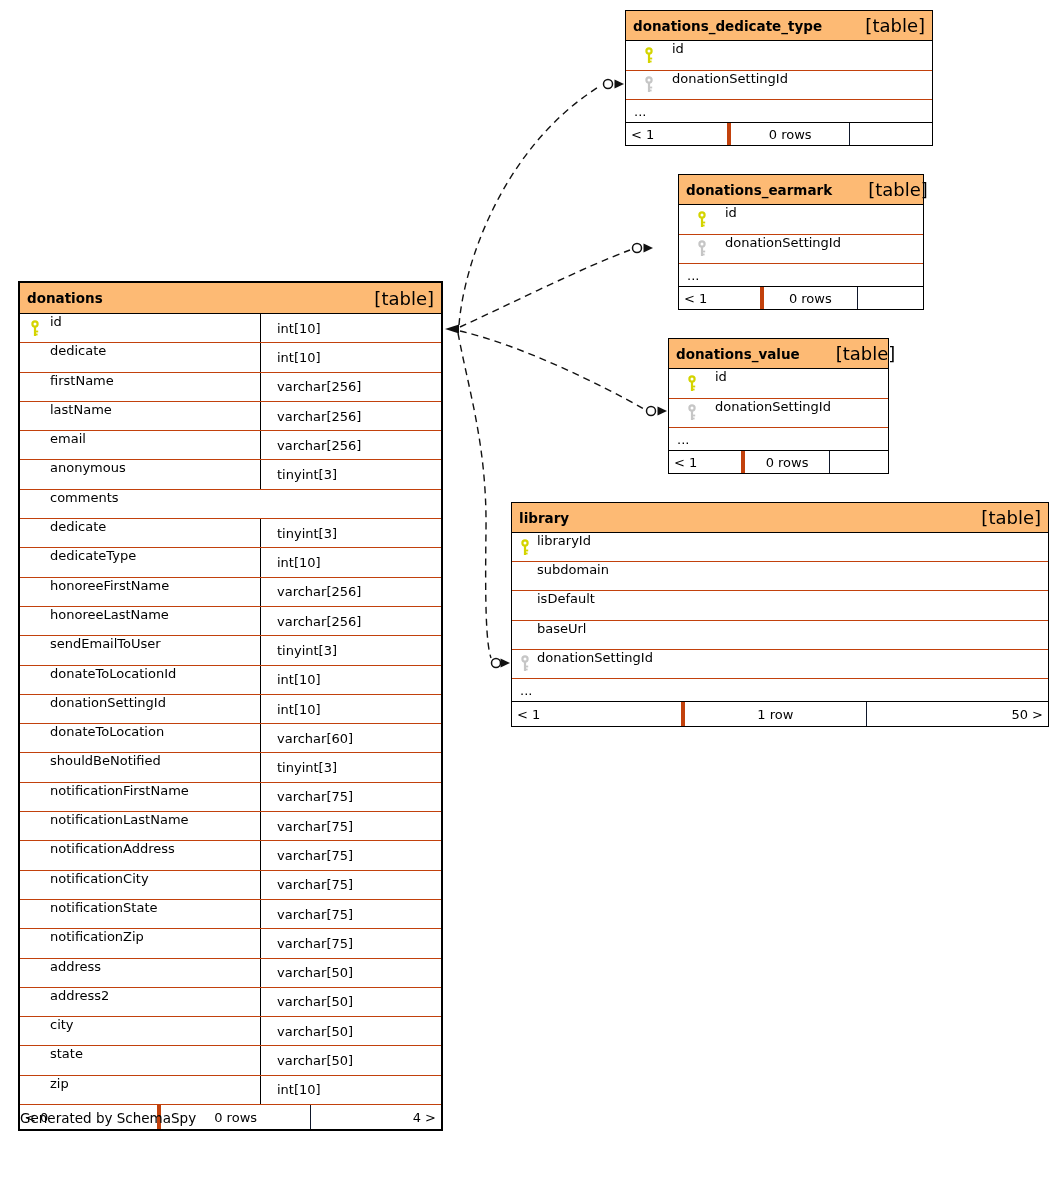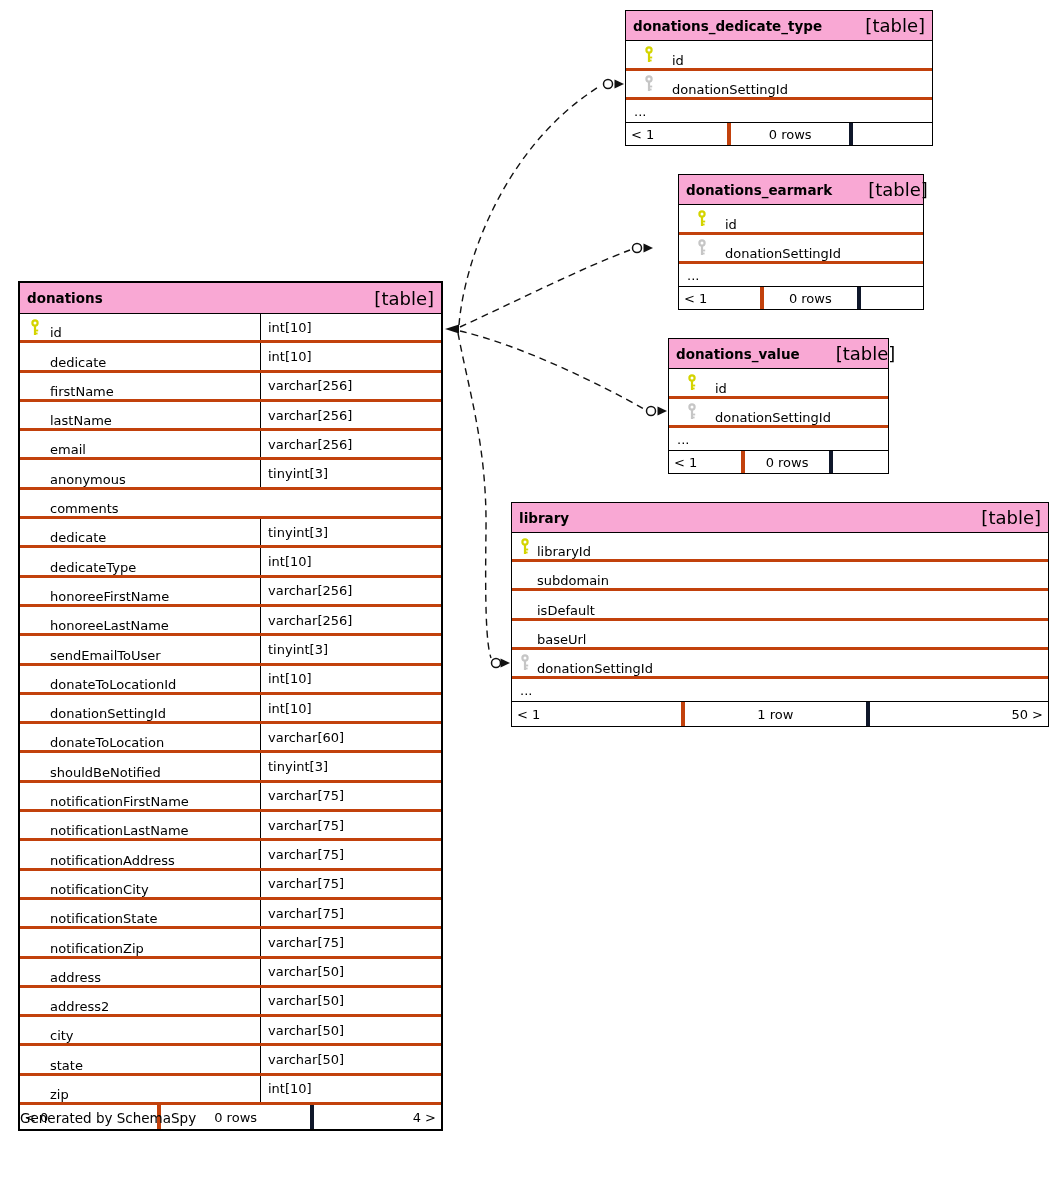--- a/index.html
+++ b/index.html
@@ -9,48 +9,48 @@
     font-family:"DejaVu Sans","Liberation Sans",sans-serif;
     color:#000;
   }
   #connectors { position:absolute; left:0; top:0; z-index:1; pointer-events:none; }
 
   .tbl { position:absolute; z-index:2; background:#fff; border:1px solid #000; display:flex; flex-direction:column; }
   .tbl.focal { border-width:2px; }
 
   .tbl-header {
     display:flex; align-items:center; justify-content:space-between;
-    background:#f9a8d4; border-bottom:1px solid #000;
+    background:#fdba74; border-bottom:1px solid #000;
     padding:0 7px; height:30px; flex:0 0 30px;
   }
   .t-donations .tbl-header { height:31px; flex-basis:31px; }
   .tbl-title { font-weight:bold; font-size:13.5px; }
   .tbl-badge { font-size:18px;padding-left:36px; }
 
   .rows { display:flex; flex-direction:column; flex:1 1 auto; min-height:0; }
-  .row { display:flex; align-items:flex-end; flex:1 1 0; border-bottom:3px solid #c2410c; background:#fff; overflow:hidden; }
+  .row { display:flex; align-items:flex-start; flex:1 1 0; border-bottom:1px solid #c2410c; background:#fff; overflow:hidden; }
   .keyc { flex:0 0 var(--keyw,30px); display:flex; align-items:center; justify-content:center; height:100%; }
   .colname { font-size:13px; white-space:nowrap; }
   .coltype { flex:1 1 auto; align-self:stretch; display:flex; align-items:center;
-             border-left:1px solid #000; padding-left:7px; font-size:13px; white-space:nowrap; }
+             border-left:1px solid #000; padding-left:16px; font-size:13px; white-space:nowrap; }
   .t-donations { --keyw:30px; }
   .t-donations .colname { flex:0 0 210px; }
   .t-small { --keyw:46px; }
   .t-small .colname, .t-library .colname { flex:1 1 auto; }
   .t-library { --keyw:25px; }
 
   .ellipsis-row { flex:0 0 23px; display:flex; align-items:center; padding-left:8px;
                   font-size:13px; border-bottom:1px solid #000; }
 
   .tbl-footer { flex:0 0 24px; display:flex; align-items:stretch; font-size:13px; }
   .t-small .tbl-footer { flex-basis:22px; }
   .fcell { display:flex; align-items:center; }
   .fcell.left { padding-left:5px; justify-content:flex-start; }
   .fcell.center { justify-content:center; border-left:4px solid #c2410c; }
-  .fcell.right { padding-right:5px; justify-content:flex-end; border-left:4px solid #0f172a;padding-left:48px; }
+  .fcell.right { padding-right:5px; justify-content:flex-end; border-left:1px solid #0f172a;padding-left:48px; }
   .t-donations .fcell.left{width:32.5%} .t-donations .fcell.center{width:36.5%} .t-donations .fcell.right{width:31%}
   .t-small .fcell.left{width:33%} .t-small .fcell.center{width:40%} .t-small .fcell.right{width:27%}
   .t-library .fcell.left{width:31.5%} .t-library .fcell.center{width:34.5%} .t-library .fcell.right{width:34%}
 
   .pk { color:#d4d400; }
   .fk { color:#c6c6c6; }
 
   .note { position:absolute; left:20px; top:1110px; font-size:13.5px; z-index:2; }
 </style>
 </head>

